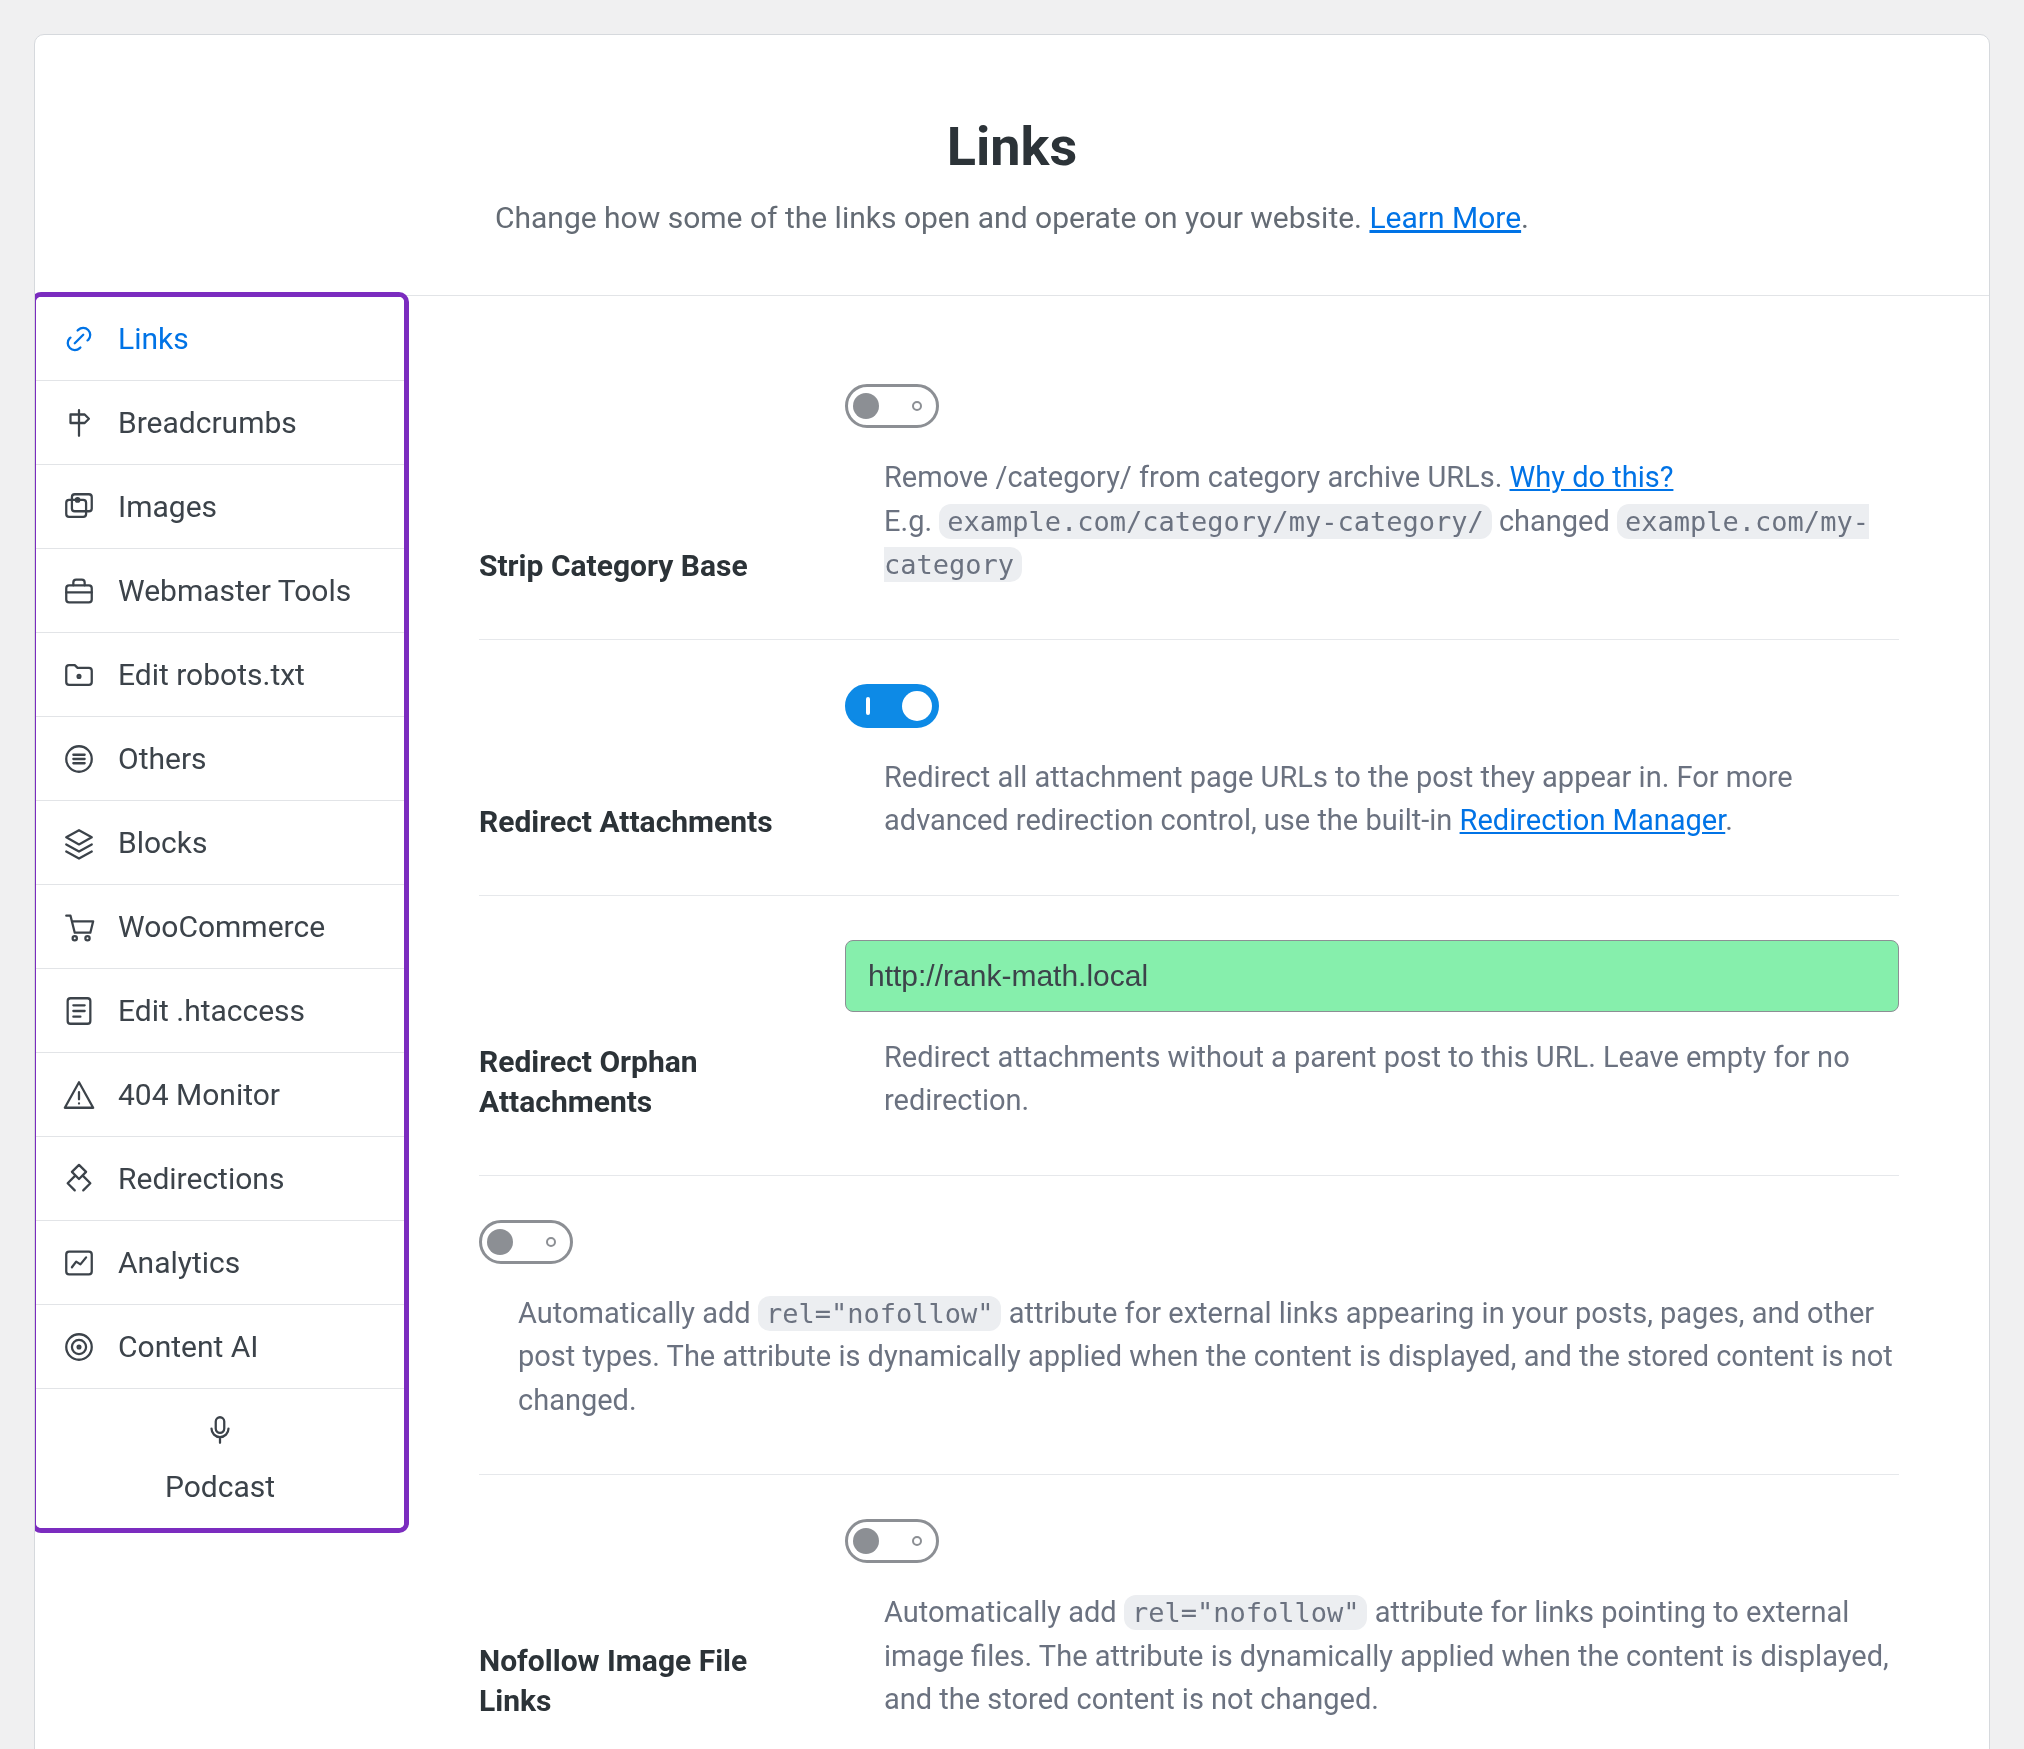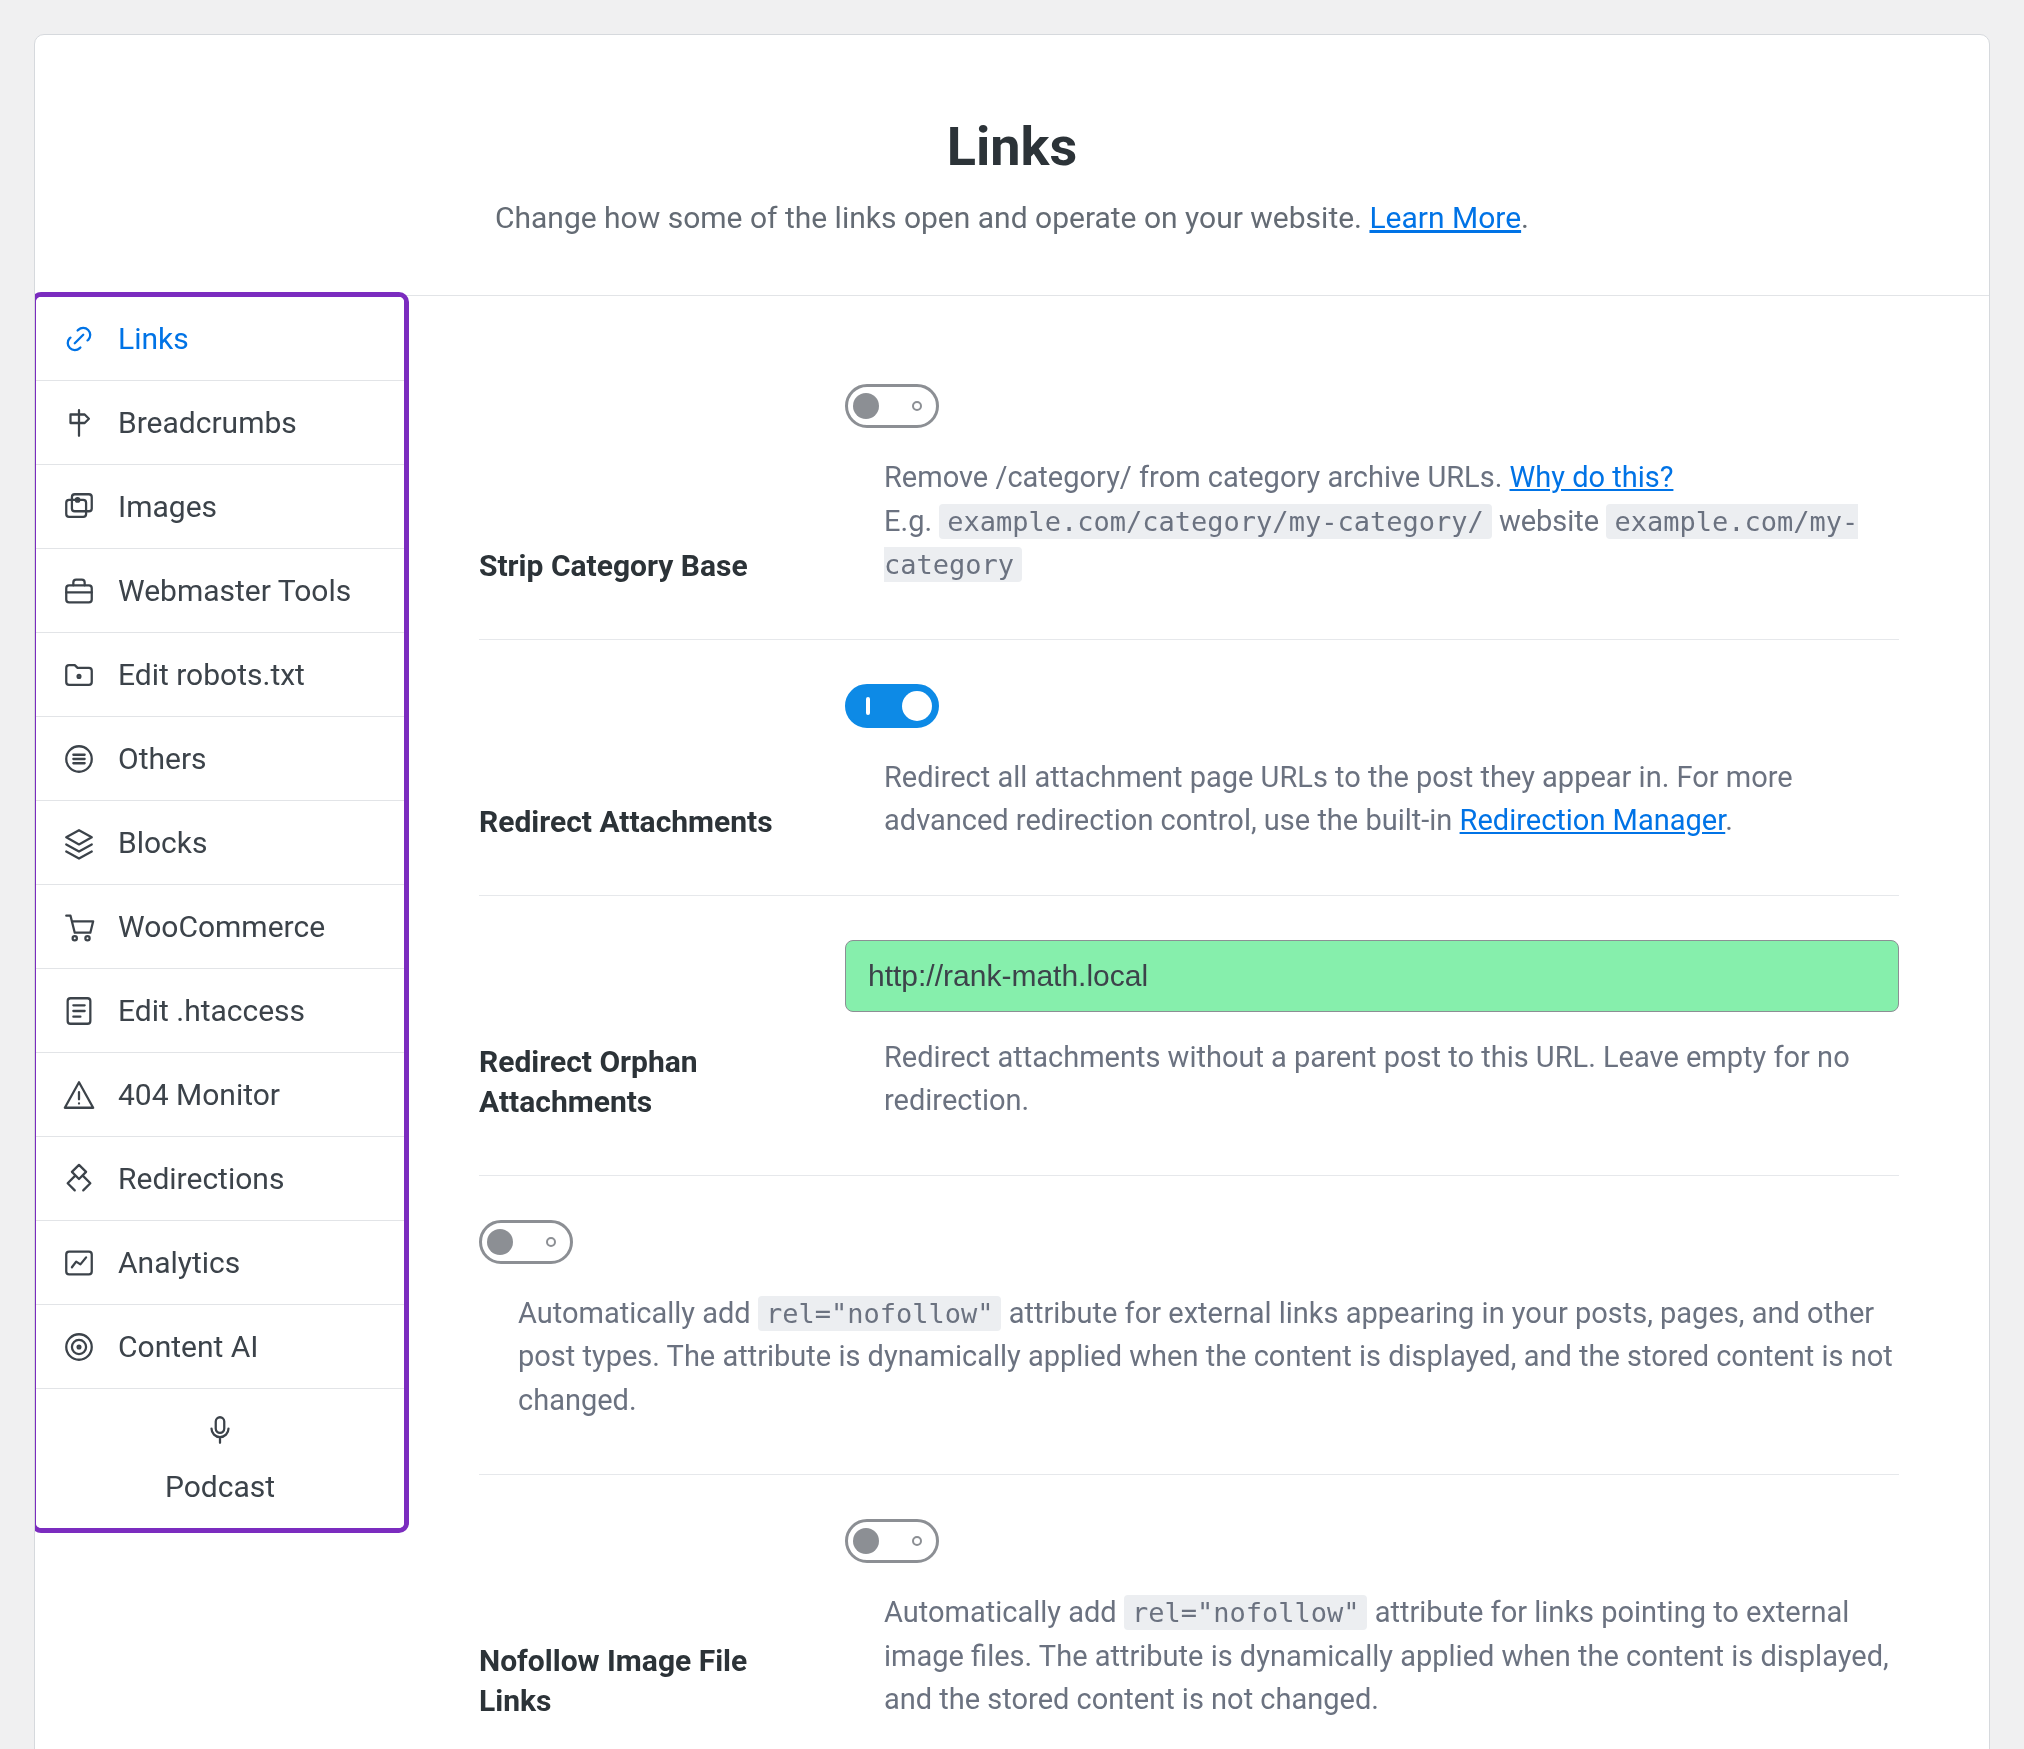--- a/index.html
+++ b/index.html
@@ -103,21 +103,21 @@
     font-size: 29px;
     color: #6b7280;
     line-height: 1.5;
     margin-left: 39px;
   }
   .desc a { color: #0073e6; text-decoration: underline; }
   .desc code {
     font-family: ui-monospace, SFMono-Regular, Menlo, Consolas, monospace;
     background: #eceef1;
     padding: 2px 8px;
-    border-radius: 4px;
+    border-radius: 12px;
     font-size: 27px;
     color: #6b7280;
   }
   
   .toggle {
     width: 94px; height: 44px;
     border-radius: 999px;
     position: relative;
     cursor: pointer;
     display: inline-block;
@@ -327,21 +327,21 @@
     <div class="content">
 
       <div class="setting">
         <div class="setting-label">Strip Category Base</div>
         <div class="setting-control">
           <div class="toggle off">
             <span class="knob"></span><span class="dot"></span>
           </div>
           <p class="desc">
             <span>Remove /category/ from category archive URLs. </span><a href="#">Why do this?</a><br>
-            <span>E.g. </span><code>example.com/category/my-category/</code><span> website </span><code>example.com/my-category</code>
+            <span>E.g. </span><code>example.com/category/my-category/</code><span> changed </span><code>example.com/my-category</code>
           </p>
         </div>
       </div>
 
       <div class="setting">
         <div class="setting-label">Redirect Attachments</div>
         <div class="setting-control">
           <div class="toggle on">
             <span class="bar"></span><span class="knob"></span>
           </div>

